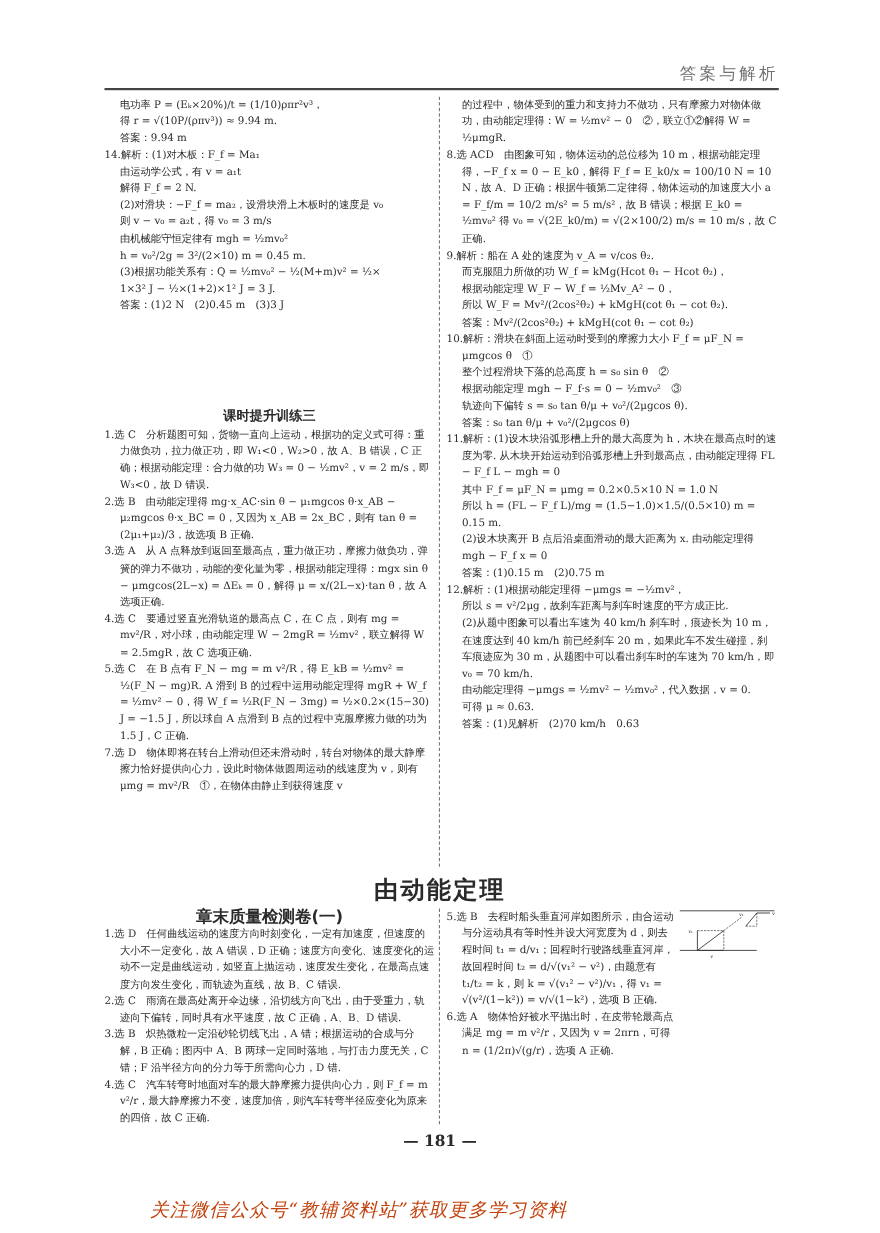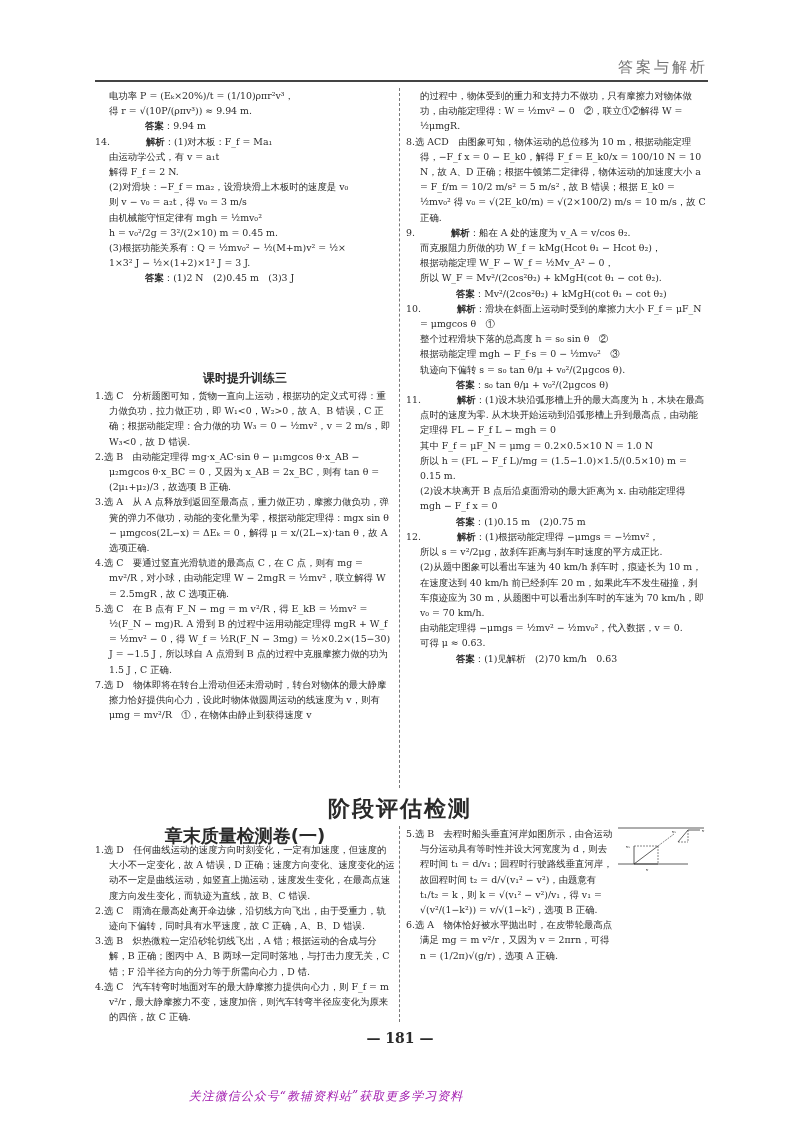--- a/index.html
+++ b/index.html
@@ -10,27 +10,27 @@
   .col { position: absolute; font-size: 9.4px; line-height: 15.2px; }
   .col-left { left: 95px; width: 300px; top: 88px; }
   .col-right { left: 406px; width: 300px; top: 88px; }
   .col-left2 { left: 95px; width: 300px; top: 826px; }
   .col-right2 { left: 406px; width: 300px; top: 826px; }
   .divider { position: absolute; left: 399px; border-left: 1px dashed #777; width: 0; }
   .div-top { top: 88px; height: 700px; }
   .div-bot { top: 826px; height: 196px; }
   .p { margin: 0; padding-left: 14px; text-indent: -14px; }
   .p.cont { padding-left: 14px; text-indent: 0; }
-  .ans-label { font-weight: bold; font-family: "DejaVu Sans", sans-serif; margin-left: 36px; }
+  .ans-label { font-weight: normal; font-family: "DejaVu Sans", sans-serif; }
   .sec-title { position: absolute; font-family: "DejaVu Sans", sans-serif; font-weight: bold; text-align: center; }
   .sec-sub { left: 95px; width: 300px; top: 370px; font-size: 12px; }
   .sec-main { left: 95px; width: 610px; top: 794px; font-size: 22px; letter-spacing: 2px; }
-  .sec-sub2 { left: 95px; width: 300px; top: 824px; font-size: 18px; }
+  .sec-sub2 { left: 95px; width: 300px; top: 824px; font-size: 15px; }
   .page-num { position: absolute; left: 0; width: 800px; top: 1030px; text-align: center; font-size: 14px; font-weight: bold; }
-  .footer { position: absolute; left: 0; width: 652px; top: 1088px; text-align: center; font-size: 12px; color: #a21caf; font-style: italic; letter-spacing: 1px; }
+  .footer { position: absolute; left: 0; width: 652px; top: 1088px; text-align: center; font-size: 17px; color: #c2410c; font-style: italic; letter-spacing: 1px; }
   .diagram { position: absolute; left: 616px; top: 826px; width: 92px; height: 50px; }
 </style>
 </head>
 <body>
 
 <div class="header-title">答案与解析</div>
 <div class="header-rule"></div>
 
 <div class="divider div-top"></div>
 <div class="divider div-bot"></div>
@@ -79,21 +79,21 @@
     <p class="p cont"><span>(2)设木块离开 B 点后沿桌面滑动的最大距离为 x. 由动能定理得 mgh − F_f x = 0</span></p>
     <p class="p cont"><span class="ans-label">答案</span><span>：(1)0.15 m　(2)0.75 m</span></p>
     <p class="p"><span>12.</span><span class="ans-label">解析</span><span>：(1)根据动能定理得 −μmgs = −½mv²，</span></p>
     <p class="p cont"><span>所以 s = v²/2μg，故刹车距离与刹车时速度的平方成正比.</span></p>
     <p class="p cont"><span>(2)从题中图象可以看出车速为 40 km/h 刹车时，痕迹长为 10 m，在速度达到 40 km/h 前已经刹车 20 m，如果此车不发生碰撞，刹车痕迹应为 30 m，从题图中可以看出刹车时的车速为 70 km/h，即 v₀ = 70 km/h.</span></p>
     <p class="p cont"><span>由动能定理得 −μmgs = ½mv² − ½mv₀²，代入数据，v = 0.</span></p>
     <p class="p cont"><span>可得 μ ≈ 0.63.</span></p>
     <p class="p cont"><span class="ans-label">答案</span><span>：(1)见解析　(2)70 km/h　0.63</span></p>
   </div>
 
-<div class="sec-title sec-main">阶段评估检测</div>
+<div class="sec-title sec-main">由动能定理</div>
 <div class="sec-title sec-sub2">章末质量检测卷(一)</div>
 <div class="col col-left2" style="top:842px" id="lb">
     <p class="p"><span>1.</span><span>选 D　任何曲线运动的速度方向时刻变化，一定有加速度，但速度的大小不一定变化，故 A 错误，D 正确；速度方向变化、速度变化的运动不一定是曲线运动，如竖直上抛运动，速度发生变化，在最高点速度方向发生变化，而轨迹为直线，故 B、C 错误.</span></p>
     <p class="p"><span>2.</span><span>选 C　雨滴在最高处离开伞边缘，沿切线方向飞出，由于受重力，轨迹向下偏转，同时具有水平速度，故 C 正确，A、B、D 错误.</span></p>
     <p class="p"><span>3.</span><span>选 B　炽热微粒一定沿砂轮切线飞出，A 错；根据运动的合成与分解，B 正确；图丙中 A、B 两球一定同时落地，与打击力度无关，C 错；F 沿半径方向的分力等于所需向心力，D 错.</span></p>
     <p class="p"><span>4.</span><span>选 C　汽车转弯时地面对车的最大静摩擦力提供向心力，则 F_f = m v²/r，最大静摩擦力不变，速度加倍，则汽车转弯半径应变化为原来的四倍，故 C 正确.</span></p>
   </div>
 <div class="col col-right2" style="width:210px" id="rb">
     <p class="p"><span>5.</span><span>选 B　去程时船头垂直河岸如图所示，由合运动与分运动具有等时性并设大河宽度为 d，则去程时间 t₁ = d/v₁；回程时行驶路线垂直河岸，故回程时间 t₂ = d/√(v₁² − v²)，由题意有 t₁/t₂ = k，则 k = √(v₁² − v²)/v₁，得 v₁ = √(v²/(1−k²)) = v/√(1−k²)，选项 B 正确.</span></p>
     <p class="p"><span>6.</span><span>选 A　物体恰好被水平抛出时，在皮带轮最高点满足 mg = m v²/r，又因为 v = 2πrn，可得 n = (1/2π)√(g/r)，选项 A 正确.</span></p>

